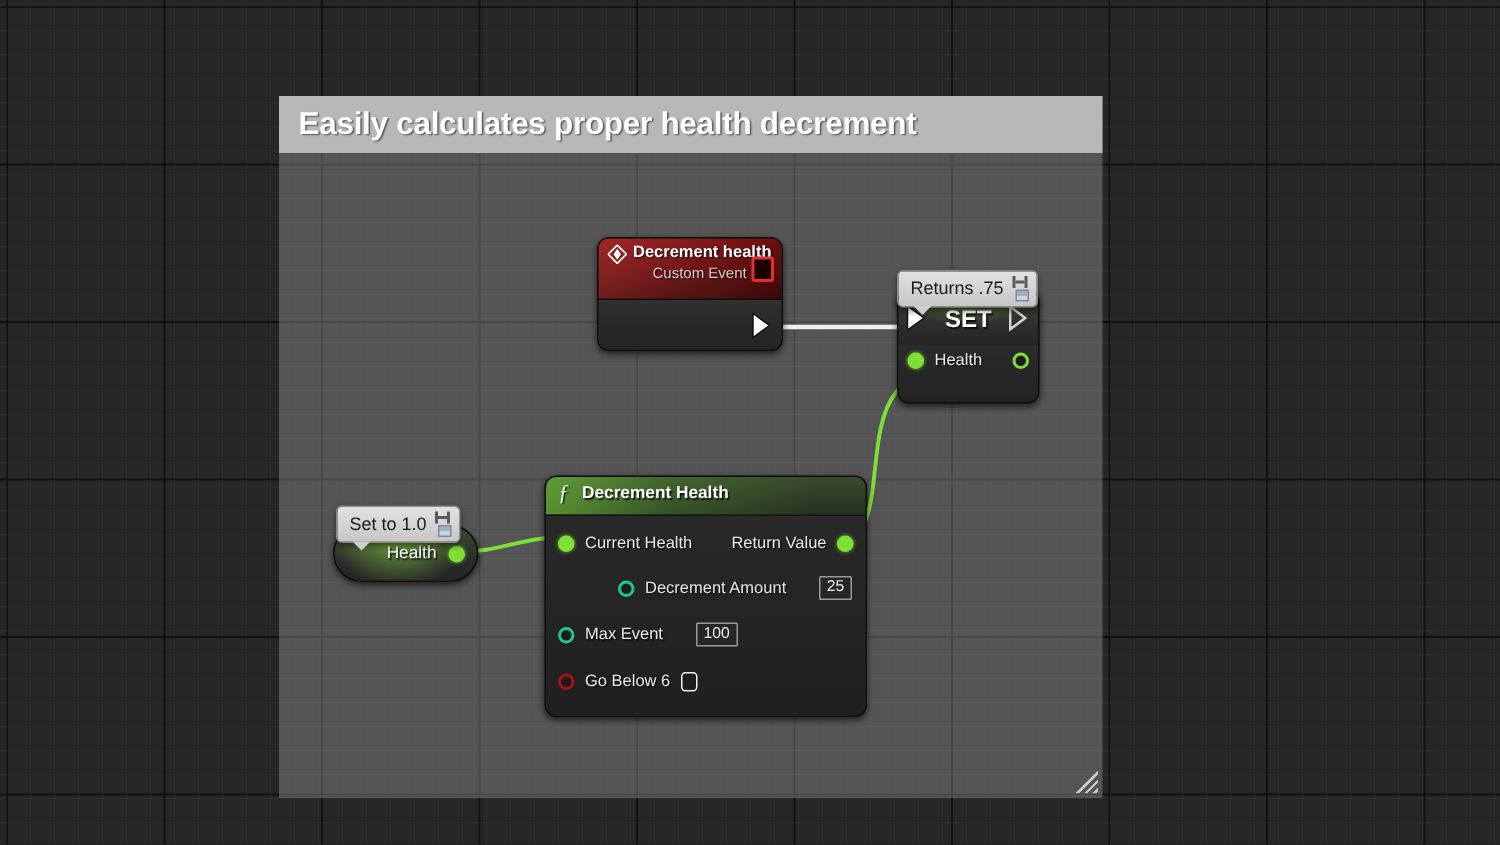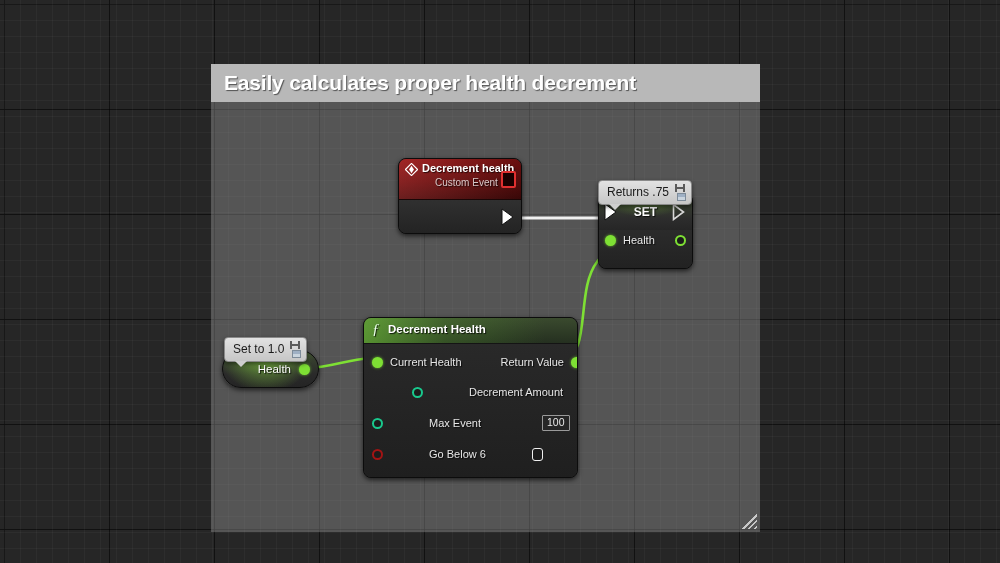--- a/index.html
+++ b/index.html
@@ -25,21 +25,20 @@
 
   
   .comment-box {
     position: absolute;
     left: 186px;
     top: 64px;
     width: 549px;
     height: 468px;
     background: rgba(150,150,150,0.42);
     box-sizing: border-box;
-    margin-left: 25px;
   }
   .comment-header {
     position: absolute;
     left: 0; top: 0; right: 0;
     height: 38px;
     background: #b8b8b8;
     display: flex;
     align-items: center;
   }
   .comment-title {
@@ -168,21 +167,21 @@
     background:
       radial-gradient(ellipse 80% 120% at 50% -20%, rgba(150,235,70,0.55), rgba(150,235,70,0) 70%),
       linear-gradient(to bottom, #3e4a33 0%, #2c2c2c 70%, #262626 100%);
   }
   .set-title {
     position: absolute;
     left: 0; right: 0;
     top: 11px;
     text-align: center;
     color: #ffffff;
-    font-size: 12px;
+    font-size: 16px;
     font-weight: bold;
     text-shadow: 1px 1px 1px rgba(0,0,0,0.8);
   }
   .set-body {
     height: 38px;
     background: linear-gradient(to bottom, #2b2b2b, #222222);
     position: relative;
   }
   .set-row {
     position: absolute;
@@ -240,21 +239,20 @@
     background: linear-gradient(to bottom, #292929, #1f1f1f);
   }
   .func-row {
     position: absolute;
     left: 0; right: 0;
     height: 20px;
     display: flex;
     align-items: center;
     padding: 0 8px;
     box-sizing: border-box;
-    gap: 39px;
   }
   .row-0 { top: 8px; justify-content: space-between; }
   .row-1 { top: 38px; padding-left: 48px; }
   .row-2 { top: 69px; }
   .row-3 { top: 100px; }
   .pin-label {
     color: #e6e6e6;
     font-size: 11px;
     text-shadow: 1px 1px 1px rgba(0,0,0,0.7);
     white-space: nowrap;

